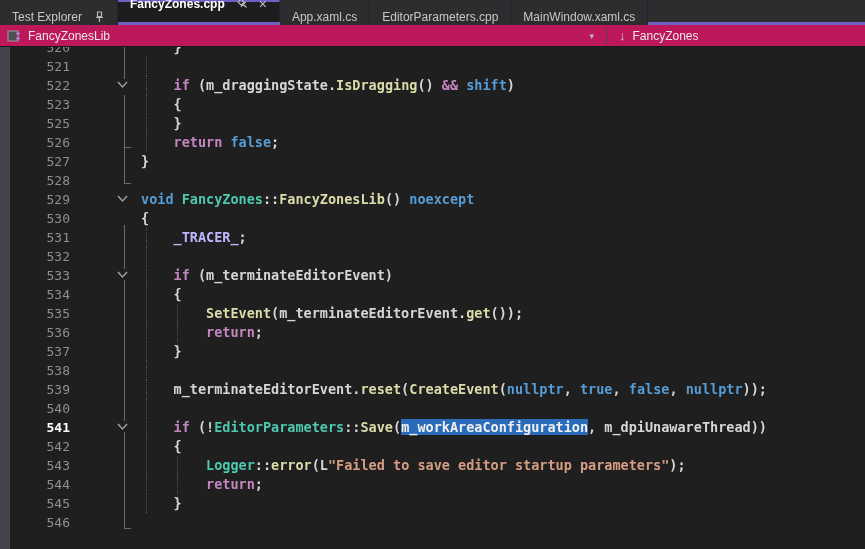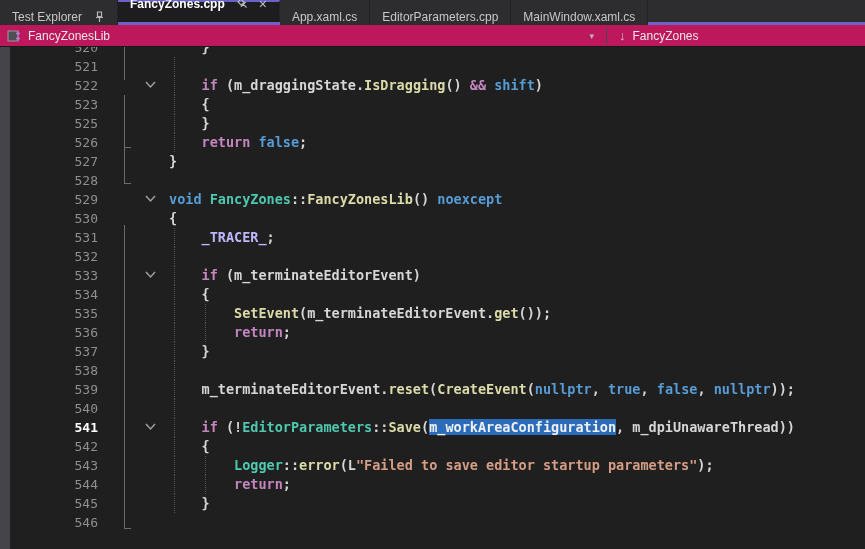--- a/index.html
+++ b/index.html
@@ -24,21 +24,21 @@
   .nav-sep{width:1px;height:16px;background:#47474b;}
   .member-combo{display:flex;align-items:center;height:100%;flex:1;}
   .member-combo .arrow{margin-left:12px;font-size:13px;color:#cfcfcf;font-weight:bold;}
   .member-combo .lbl{margin-left:7px;font-size:12px;color:#e8e8e8;}
   .proj-icon{margin-left:7px;display:block;}
 
   
   .editor{position:absolute;top:47px;left:0;right:0;bottom:0;background:#1f1f1f;overflow:hidden;}
   .bp-margin{position:absolute;left:0;top:0;bottom:0;width:10px;background:#44444a;}
   .code-area{position:absolute;top:-9px;left:0;right:0;}
-  .row{position:relative;display:flex;height:19px;margin-left:28px;}
+  .row{position:relative;display:flex;height:19px;}
   .ln{flex:0 0 70px;box-sizing:border-box;text-align:right;
       font:13px/19px "DejaVu Sans Mono",monospace;color:#8f8f8f;}
   .row.current .ln{color:#ffffff;font-weight:bold;}
   .foldcol{flex:0 0 71px;position:relative;}
   .fold-chip{position:absolute;left:44px;top:3px;background:#1f1f1f;padding:1px 2px;line-height:0;}
   .codetext{white-space:pre;font:700 13.5px/19px "DejaVu Sans Mono",monospace;color:var(--plain);}
   .g{position:absolute;top:0;bottom:0;width:0;border-left:1px dotted #55555b;}
   .g1{left:146px;} .g2{left:177px;}
   .oline{position:absolute;width:0;border-left:1px solid #6b6b6b;left:124px;}
   .otick{position:absolute;height:1px;background:#6b6b6b;left:124px;width:7px;}

